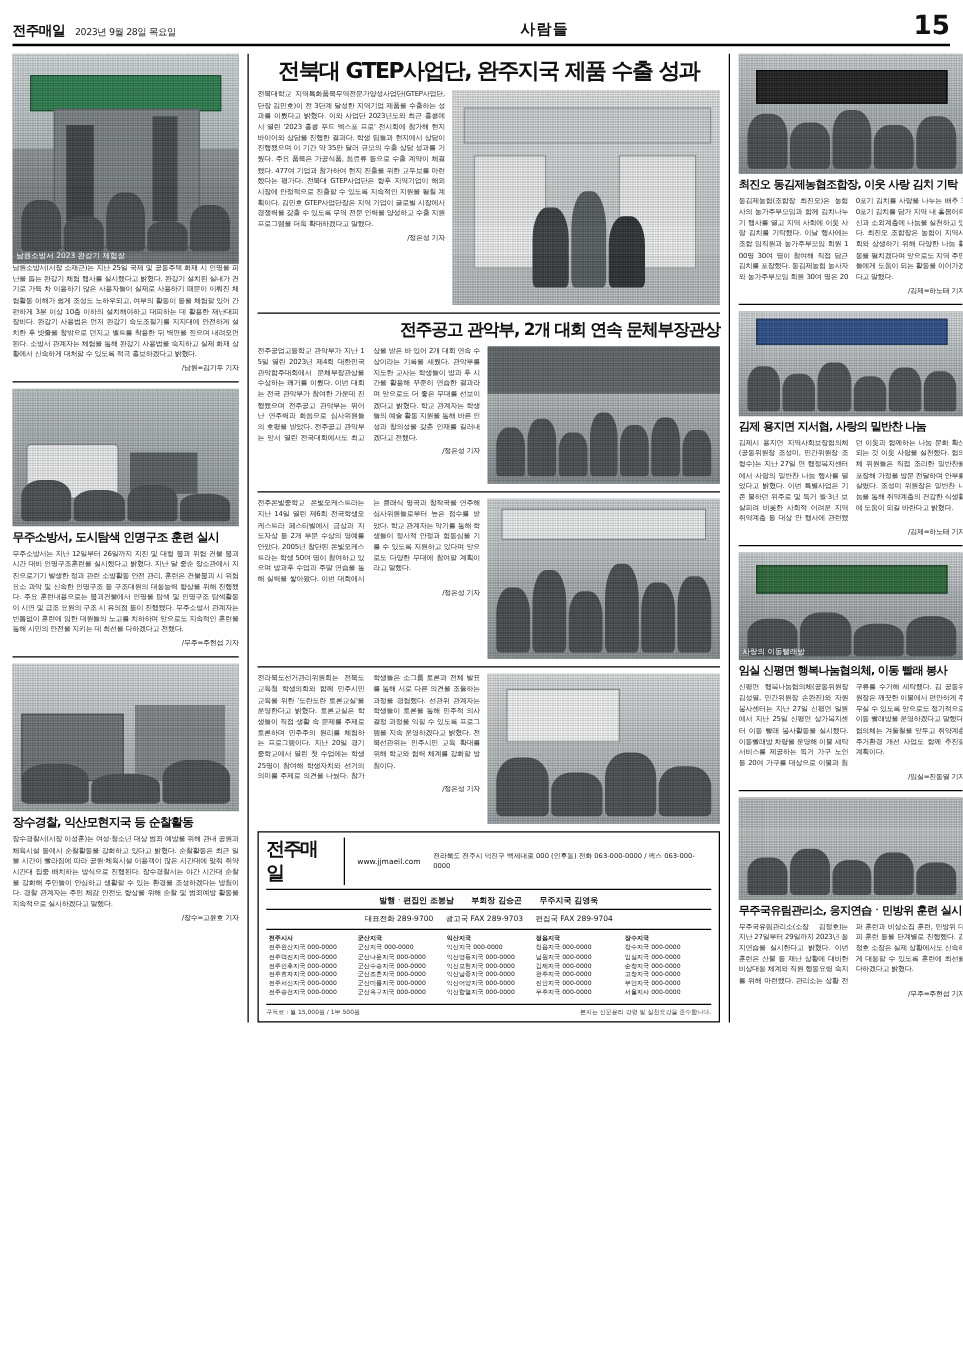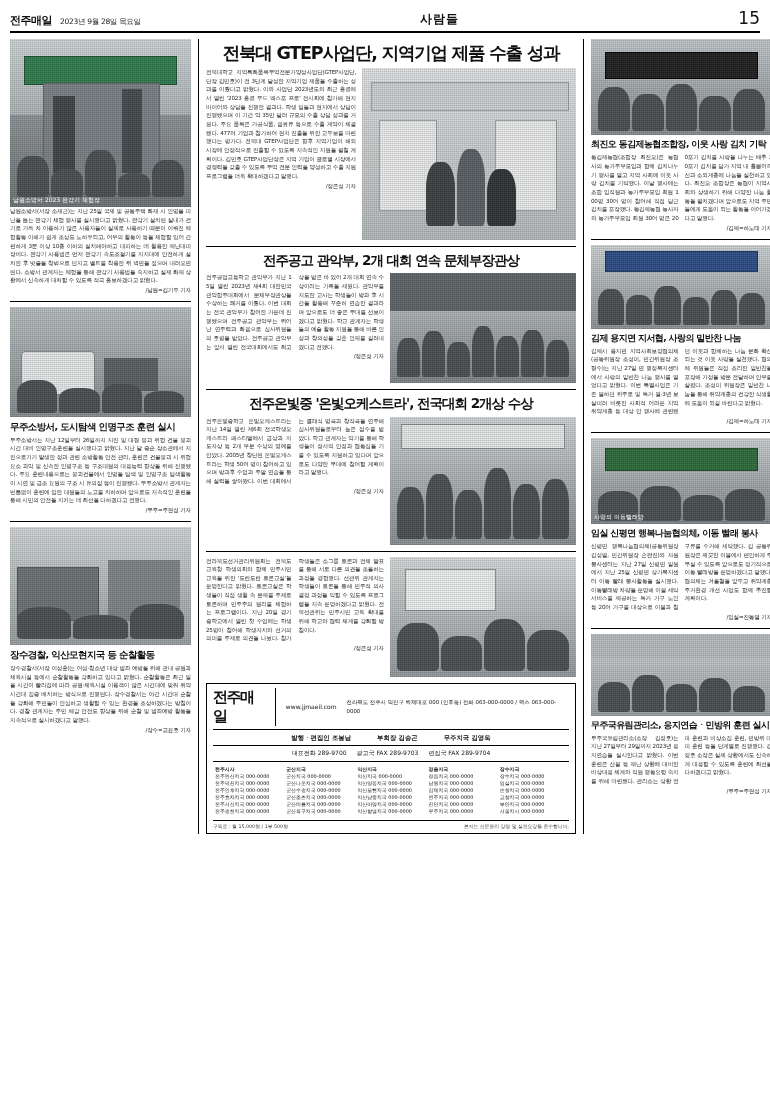--- a/index.html
+++ b/index.html
@@ -5,21 +5,21 @@
   html,body{margin:0;padding:0;background:#ffffff;}
   body{width:770px;height:1094px;font-family:"DejaVu Sans","Liberation Sans",sans-serif;color:#111;}
   .page{position:relative;width:770px;height:1094px;box-sizing:border-box;padding:8px 10px 6px 10px;}
 
   
   .masthead{display:flex;align-items:flex-end;justify-content:space-between;border-bottom:2px solid #000;padding-bottom:3px;}
   .mh-left{display:flex;align-items:baseline;gap:8px;}
   .mh-title{font-size:11px;font-weight:bold;letter-spacing:-0.5px;}
   .mh-date{font-size:7.5px;color:#222;letter-spacing:-0.3px;}
   .mh-center{font-size:12px;font-weight:bold;letter-spacing:1px;}
-  .mh-page{font-size:17px;font-weight:normal;}
+  .mh-page{font-size:21px;font-weight:bold;}
 
   
   .cols{display:flex;gap:7px;margin-top:6px;}
   .col-left{width:181px;flex:0 0 181px;}
   .col-mid{width:370px;flex:0 0 370px;border-left:1px solid #000;border-right:1px solid #000;padding:0 7px;}
   .col-right{width:181px;flex:0 0 181px;}
 
   
   .photo{position:relative;width:100%;background:#9aa0a2;overflow:hidden;border:0;}
   .photo .grain{position:absolute;inset:0;background:
@@ -29,37 +29,37 @@
 
   .cap{font-size:9.5px;font-weight:bold;letter-spacing:-0.6px;line-height:1.25;margin:4px 0 3px 0;}
 
   .body{font-size:5.6px;line-height:1.55;text-align:justify;color:#1b1b1b;letter-spacing:-0.2px;
         column-gap:6px;-webkit-hyphens:auto;hyphens:auto;word-break:break-all;}
   .byline{font-size:5.6px;text-align:right;margin-top:2px;letter-spacing:-0.2px;}
   .rule{border-top:1px solid #000;margin:6px 0 5px 0;}
 
   
   .hl{font-size:17.5px;font-weight:bold;text-align:center;letter-spacing:-1.2px;line-height:1.15;margin:4px 0 5px;}
-  .hl-sm{font-size:13.5px;font-weight:bold;text-align:center;letter-spacing:-1px;line-height:1.2;margin:4px 0 5px;}
+  .hl-sm{font-size:13.5px;font-weight:bold;text-align:right;letter-spacing:-1px;line-height:1.2;margin:4px 0 5px;}
   .subhl{font-size:8px;font-weight:bold;text-align:center;letter-spacing:-0.5px;margin:3px 0 6px;
          border-top:1px solid #333;border-bottom:1px solid #333;padding:3px 0;}
   .mid-flow{display:flex;gap:6px;}
   .mid-text{flex:1 1 auto;}
   .mid-photo{flex:0 0 auto;}
 
   
   .r-cap{font-size:9px;font-weight:bold;letter-spacing:-0.6px;line-height:1.25;margin:4px 0 3px;}
 
   
   .foot{border:1px solid #000;margin-top:6px;padding:4px 6px;}
   .foot-top{display:flex;align-items:center;gap:10px;border-bottom:1px solid #000;padding-bottom:3px;}
   .foot-logo{font-size:15px;font-weight:bold;letter-spacing:-1.5px;border-right:1px solid #000;padding-right:8px;}
   .foot-url{font-size:6px;}
   .foot-addr{font-size:5.4px;line-height:1.5;margin-left:auto;text-align:left;}
-  .foot-names{display:flex;gap:26px;font-size:6.4px;font-weight:bold;justify-content:center;padding:4px 0 2px;border-bottom:1px solid #000;}
+  .foot-names{display:flex;gap:14px;font-size:6.4px;font-weight:bold;justify-content:center;padding:4px 0 2px;border-bottom:1px solid #000;}
   .foot-phones{display:flex;gap:10px;font-size:6px;justify-content:center;padding:3px 0;border-bottom:1px solid #000;}
   .foot-table{display:flex;gap:4px;padding:4px 2px 2px;}
   .ft-col{flex:1;font-size:4.9px;line-height:1.45;}
   .ft-col .h{font-weight:bold;}
   .foot-note{font-size:4.8px;display:flex;justify-content:space-between;border-top:1px solid #000;margin-top:3px;padding-top:2px;color:#333;}
 
   
   .sky{position:absolute;left:0;right:0;top:0;height:45%;background:linear-gradient(#cfd6d8,#aeb6b8);}
   .ground{position:absolute;left:0;right:0;bottom:0;height:55%;background:linear-gradient(#8d9396,#6e7477);}
   .people{position:absolute;bottom:6%;left:4%;right:4%;height:42%;display:flex;gap:2px;align-items:flex-end;}
@@ -139,21 +139,21 @@
           </div>
         <div class="grain"></div>
       </div>
       <div class="cap">장수경찰, 익산모현지국 등 순찰활동</div>
       <div class="body">장수경찰서(서장 이성훈)는 여성·청소년 대상 범죄 예방을 위해 관내 공원과 체육시설 등에서 순찰활동을 강화하고 있다고 밝혔다. 순찰활동은 최근 일몰 시간이 빨라짐에 따라 공원·체육시설 이용객이 많은 시간대에 맞춰 취약 시간대 집중 배치하는 방식으로 진행된다. 장수경찰서는 야간 시간대 순찰을 강화해 주민들이 안심하고 생활할 수 있는 환경을 조성하겠다는 방침이다. 경찰 관계자는 주민 체감 안전도 향상을 위해 순찰 및 범죄예방 활동을 지속적으로 실시하겠다고 말했다.</div>
       <div class="byline">/장수=고윤호 기자</div>
     </div>
 
     <div class="col-mid">
 
-      <div class="hl">전북대 GTEP사업단, 지역기업 제품 수출 성과</div>
+      <div class="hl">전북대 GTEP사업단, 완주지국 제품 수출 성과</div>
       <div class="mid-flow">
         <div class="mid-text" style="width:150px;flex:0 0 150px">
           <div class="body">전북대학교 지역특화품목무역전문가양성사업단(GTEP사업단, 단장 김민호)이 전 3단계 달성한 지역기업 제품을 수출하는 성과를 이뤘다고 밝혔다. 이와 사업단 2023년도와 최근 홍콩에서 열린 '2023 홍콩 푸드 엑스포 프로' 전시회에 참가해 현지 바이어와 상담을 진행한 결과다. 학생 팀들과 현지에서 상담이 진행됐으며 이 기간 약 35만 달러 규모의 수출 상담 성과를 거뒀다. 주요 품목은 가공식품, 음료류 등으로 수출 계약이 체결됐다. 477여 기업과 참가하여 현지 진출을 위한 교두보를 마련했다는 평가다. 전북대 GTEP사업단은 향후 지역기업이 해외 시장에 안정적으로 진출할 수 있도록 지속적인 지원을 펼칠 계획이다. 김민호 GTEP사업단장은 지역 기업이 글로벌 시장에서 경쟁력을 갖출 수 있도록 무역 전문 인력을 양성하고 수출 지원 프로그램을 더욱 확대하겠다고 말했다.</div>
           <div class="byline">/정은성 기자</div>
         </div>
         <div class="mid-photo" style="flex:1 1 auto">
           <div class="photo" style="height:172px">
             <div style="position:absolute;inset:0;background:linear-gradient(#e2e4e5,#b5babc)"></div>
             <div style="position:absolute;left:4%;top:8%;width:92%;height:16%;background:#cfd3d5;border:1px solid #9aa0a2"></div>
             <div style="position:absolute;left:8%;top:30%;width:26%;height:52%;background:#eceded;border:1px solid #9aa0a2"></div>
@@ -189,21 +189,20 @@
                 <i style="height:74%"></i>
                 <i style="height:58%"></i>
             </div>
             <div class="grain"></div>
           </div>
         </div>
       </div>
 
       <div class="rule"></div>
 
-      <div class="hl-sm">전주온빛중 '온빛오케스트라', 전국대회 2개상 수상</div>
       <div class="mid-flow">
         <div class="mid-text" style="width:178px;flex:0 0 178px">
           <div class="body" style="column-count:2;column-gap:7px">전주온빛중학교 온빛오케스트라는 지난 14일 열린 제6회 전국학생오케스트라 페스티벌에서 금상과 지도자상 등 2개 부문 수상의 영예를 안았다. 2005년 창단된 온빛오케스트라는 학생 50여 명이 참여하고 있으며 방과후 수업과 주말 연습을 통해 실력을 쌓아왔다. 이번 대회에서는 클래식 명곡과 창작곡을 연주해 심사위원들로부터 높은 점수를 받았다. 학교 관계자는 악기를 통해 학생들이 정서적 안정과 협동심을 기를 수 있도록 지원하고 있다며 앞으로도 다양한 무대에 참여할 계획이라고 말했다.</div>
           <div class="byline">/정은성 기자</div>
         </div>
         <div class="mid-photo" style="flex:1 1 auto">
           <div class="photo" style="height:128px">
             <div style="position:absolute;inset:0;background:linear-gradient(#cfd4d6,#8a9093)"></div>
             <div style="position:absolute;left:6%;top:6%;right:6%;height:18%;background:#e7e9ea;border:1px solid #8a9093"></div>
             <div class="people" style="bottom:4%;height:66%">

